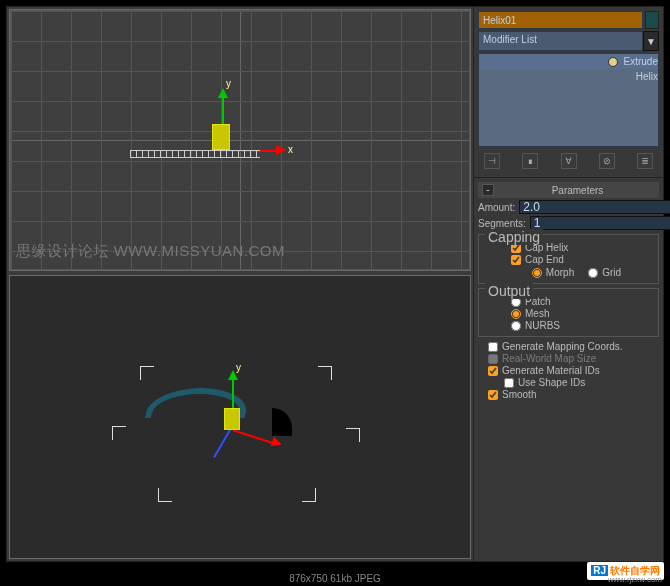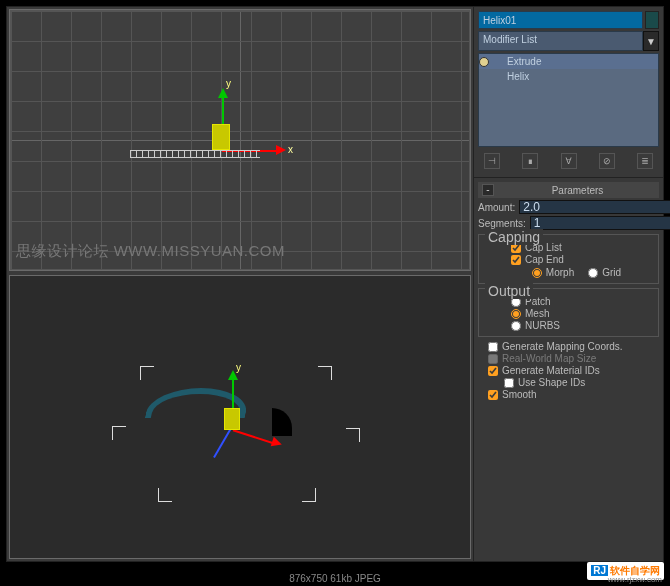--- a/index.html
+++ b/index.html
@@ -16,27 +16,27 @@
 .arrowhead { position: absolute; width: 0; height: 0; }
 .lbl { position: absolute; font-size: 10px; }
 .lbl-y { color: #ffff80; } .lbl-x { color: #ffffa0; }
 .cube { position: absolute; width: 18px; height: 26px; background: #c8c800; border: 1px solid #e6e600; }
 .watermark { position: absolute; left: 6px; top: 232px; color: #777; font-size: 15px; letter-spacing: 0.5px; text-align: right; }
 .watermark2 { position: absolute; right: 6px; bottom: 6px; background: #fff; color: #0078d4; padding: 2px 4px; font-size: 11px; font-weight: bold; border-radius: 2px; }
 .watermark2 .cn { color: #ff7a00; }
 .wm2-url { position: absolute; right: 8px; bottom: 2px; color: #888; font-size: 8px; }
 .panel { position: absolute; right: 0; top: 0; width: 190px; height: 100%; background: #383838; border-left: 1px solid #222; padding: 2px 4px; color: #d0d0d0; }
 .obj-name { display: flex; gap: 2px; margin: 2px 0; }
-.name-input { flex: 1; background: #0369a1; border: 1px solid #2a3a4a; color: #c0d0e0; padding: 2px 4px; }
+.name-input { flex: 1; background: #a16207; border: 1px solid #2a3a4a; color: #c0d0e0; padding: 2px 4px; }
 .color-swatch { width: 14px; height: 18px; background: #1a4a4a; border: 1px solid #222; }
 .drop { display: flex; margin: 2px 0; }
 .drop select, .drop .sel { flex: 1; background: #4a5a70; border: 1px solid #2a3a4a; color: #c0d0e0; padding: 2px 4px; height: 20px; }
 .drop-btn { width: 16px; background: #2a2a2a; border: 1px solid #111; color: #ccc; display: flex; align-items: center; justify-content: center; }
 .stack { background: #5a6a80; border: 1px solid #2a3a4a; height: 94px; margin: 2px 0; overflow: hidden; }
-.stack-row { display: flex; align-items: center; gap: 18px; padding: 2px 0; color: #c0d0e0; font-size: 11px; }
+.stack-row { display: flex; align-items: center; gap: 6px; padding: 2px 0; color: #c0d0e0; font-size: 11px; justify-content: flex-end; }
 .stack-row.sel { background: #5a6f90; }
 .eye { width: 10px; height: 10px; border-radius: 50%; background: #e0d090; border: 1px solid #333; }
 .stack-tools { display: flex; justify-content: space-between; padding: 4px 6px; background: #383838; }
 .tool-ico { width: 16px; height: 16px; border: 1px solid #555; background: #3a3a3a; display: flex; align-items: center; justify-content: center; color: #aaa; font-size: 9px; }
 .hr { border-top: 1px solid #222; margin: 4px -4px; }
 .rollout-hdr { display: flex; align-items: center; gap: 6px; background: #454545; padding: 2px 4px; margin: 4px 0 2px; }
 .rollout-hdr .minus { width: 12px; height: 12px; background: #2a2a2a; border: 1px solid #555; text-align: center; line-height: 10px; }
 .rollout-hdr .ttl { flex: 1; text-align: center; color: #bbb; }
 .row { display: flex; align-items: center; gap: 4px; margin: 2px 0; }
 .row .lblp { width: 70px; text-align: right; color: #bbb; }
@@ -169,21 +169,21 @@
             <div>▲</div>
             <div>▼</div>
           </div>
       </div>
     </div>
 
     <div class="group">
       <span class="group-title">Capping</span>
       <label class="chk">
           <input type="checkbox" checked="" style="">
-          <span>Cap List</span>
+          <span>Cap Helix</span>
         </label>
       <label class="chk">
           <input type="checkbox" checked="" style="">
           <span>Cap End</span>
         </label>
       <div class="rad-inline">
         <label class="rad" style="margin-left:16px">
             <input type="radio" name="cap" checked="" style="">
             <span>Morph</span>
           </label>

